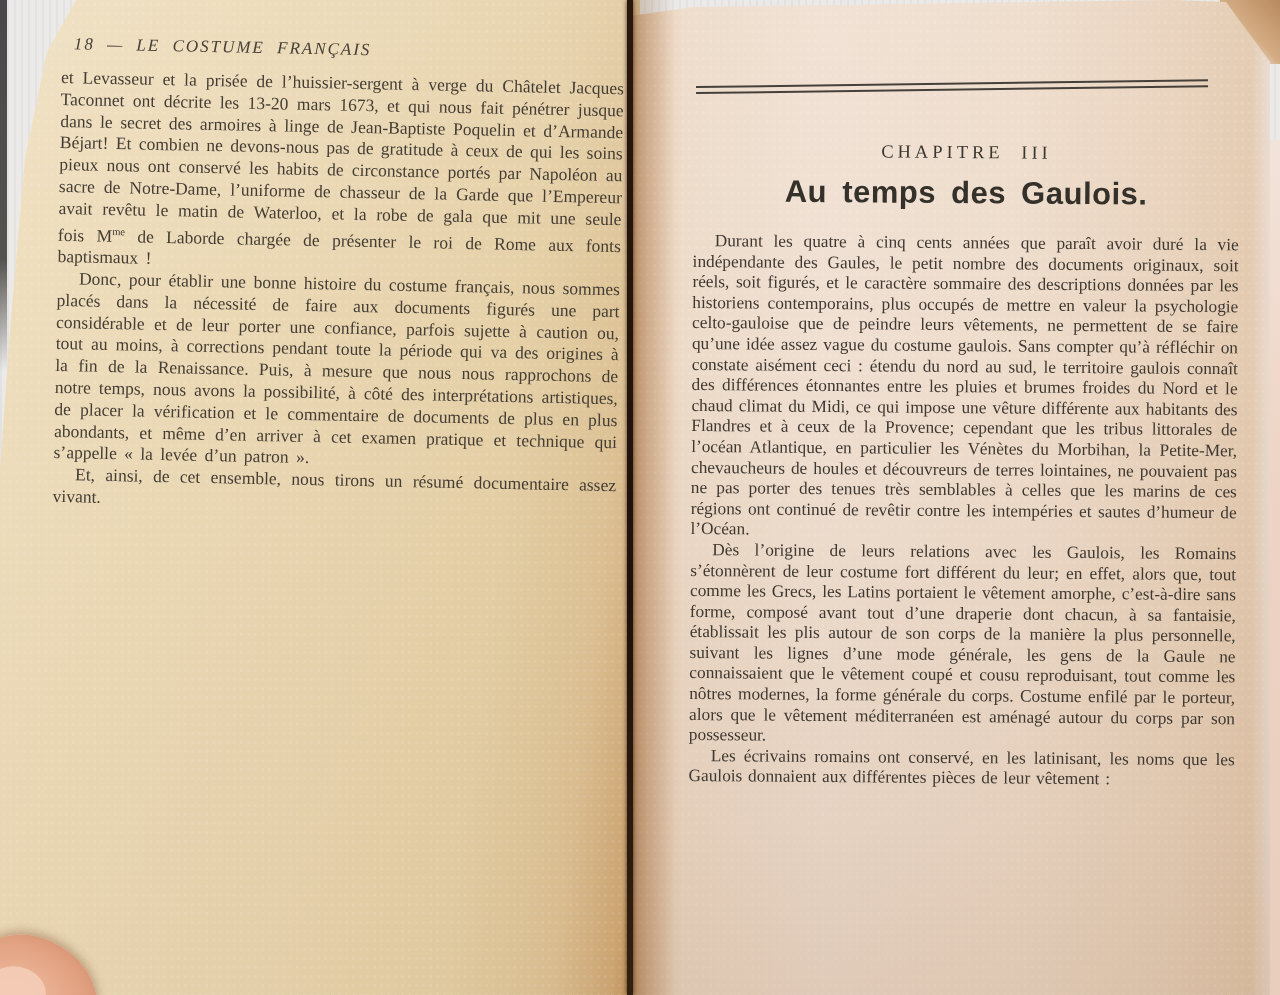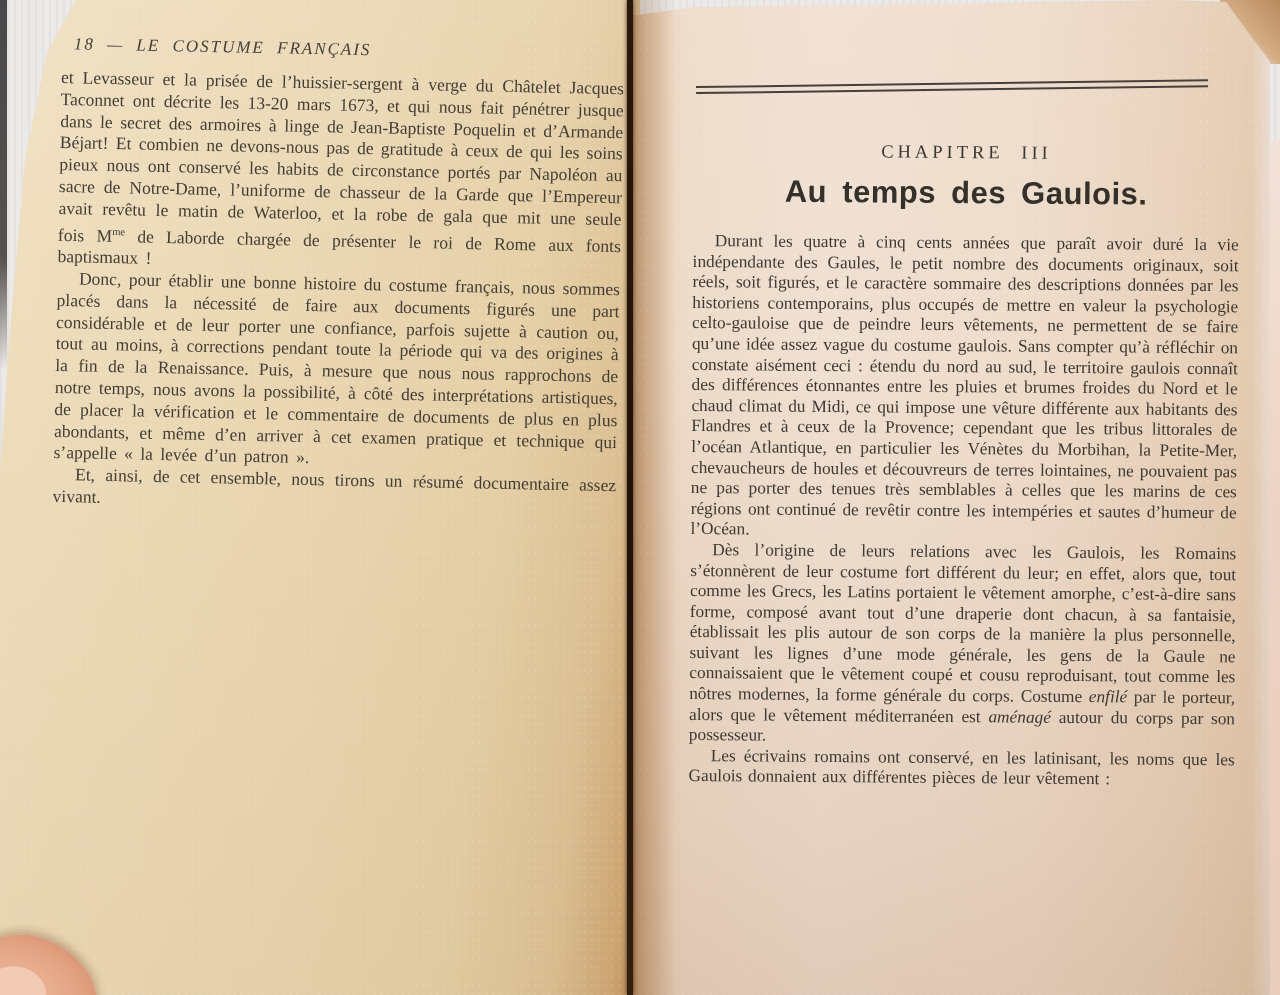--- a/index.html
+++ b/index.html
@@ -34,21 +34,21 @@
      background:linear-gradient(to right,rgba(120,70,30,.30),rgba(120,70,30,0));}
   
   .left-content{position:absolute;left:62px;top:34px;width:563px;
      transform:rotate(1.15deg);transform-origin:top left;color:#443d34;}
   .running-header{font-style:italic;font-size:17px;letter-spacing:2px;word-spacing:6px;
      margin:0 0 13px 12px;color:#474038;}
   .body-par{margin:0;font-size:17.5px;line-height:21.8px;text-align:justify;
      word-spacing:3px;hyphens:auto;-webkit-hyphens:auto;}
   .indent{text-indent:22px;}
   .sup{vertical-align:super;font-size:.6em;letter-spacing:0;}
-  .it{font-style:italic;}
+  .it{}
   
   .right-content{position:absolute;left:694px;top:86px;width:546px;
      transform:rotate(0.45deg);transform-origin:top left;color:#3e3831;}
   .double-rule{width:512px;margin-left:2px;transform:rotate(-1.2deg);transform-origin:top left;}
   .rule-line{height:2px;background:#45403a;}
   .rule-line + .rule-line{margin-top:4px;}
   .chapter-label{margin-top:46px;text-align:center;font-size:18.5px;
      letter-spacing:4px;word-spacing:9px;color:#3b362f;}
   .chapter-title{margin:12px 0 0 0;text-align:center;
      font-family:"Liberation Sans",sans-serif;font-weight:700;font-size:31px;

